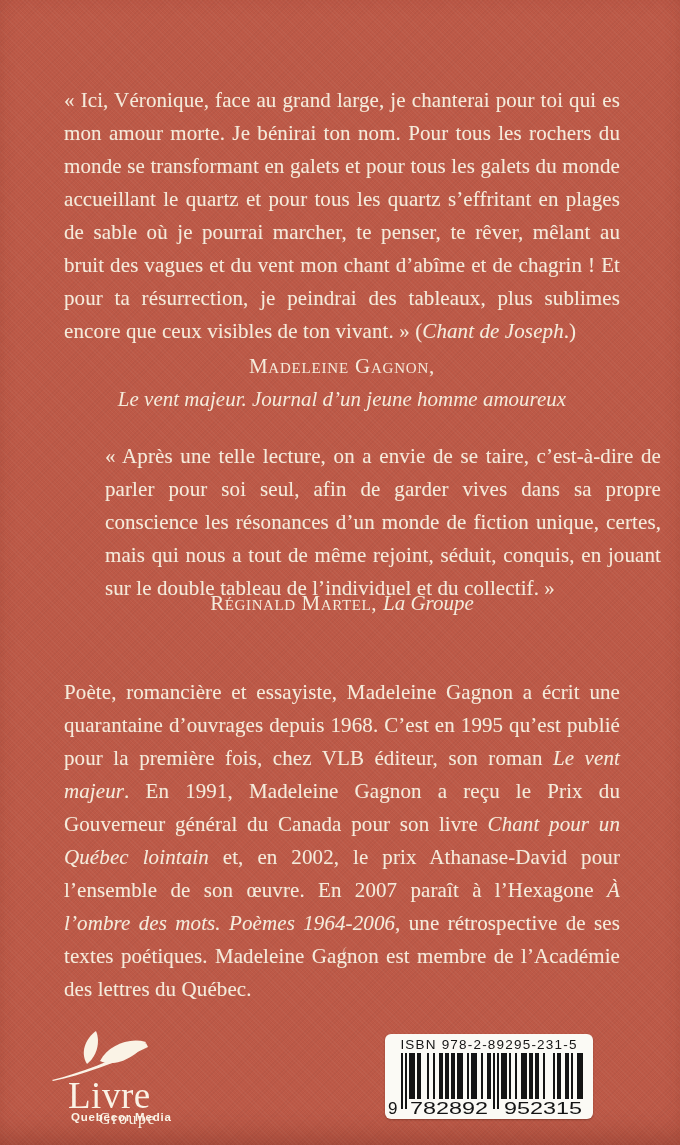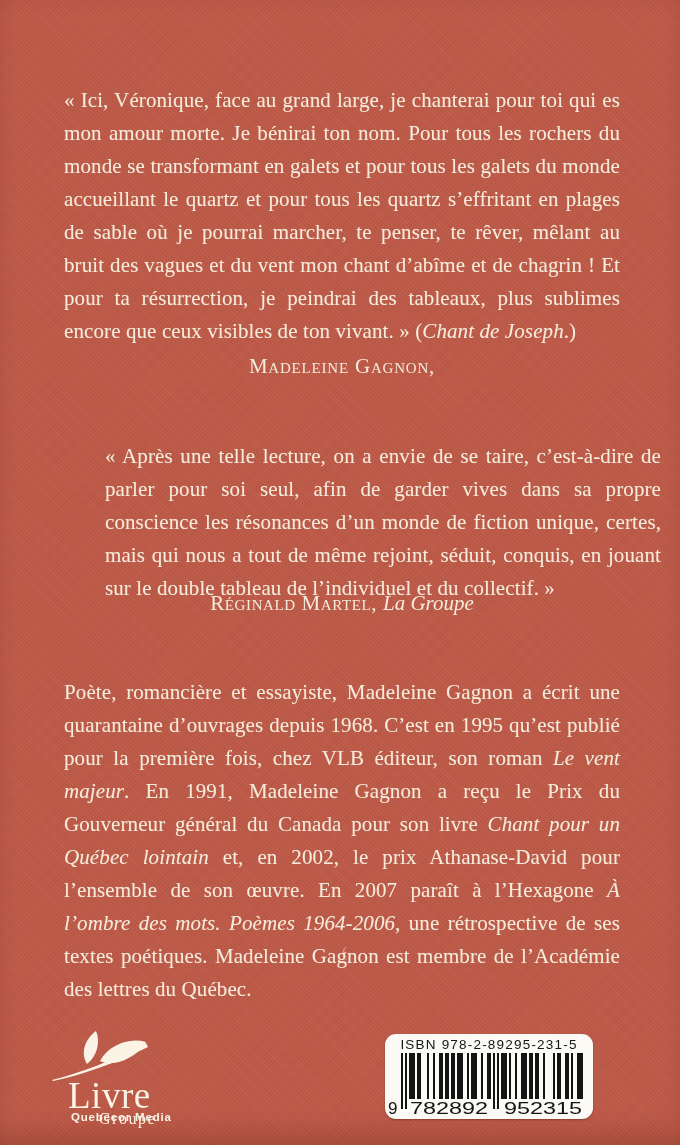--- a/index.html
+++ b/index.html
@@ -32,21 +32,21 @@
   
   .logo-leaf{position:absolute;left:50px;top:1029px;}
   .logo-leaf svg{display:block;}
   .logo-leaf path{fill:#faf3e6;}
   .logo-groupe{position:absolute;left:99px;top:1110px;font-size:16px;letter-spacing:1.5px;color:#faf3e6;}
   .logo-livre{position:absolute;left:68px;top:1074px;font-size:37px;letter-spacing:.5px;color:#faf3e6;}
   .logo-parent{position:absolute;left:71px;top:1111px;font-family:Liberation Sans, sans-serif;font-weight:bold;font-size:11.5px;letter-spacing:.8px;color:#faf3e6;}
   
   .barcode-box{
     position:absolute;left:385px;top:1034px;width:208px;height:85px;
-    background:#fbfaf5;border-radius:11px;
+    background:#fbfaf5;border-radius:6px;
     box-shadow:0 1px 2px rgba(60,15,8,.35);
     text-align:center;
   }
   .isbn-line{
     font-family:"Liberation Sans",sans-serif;
     color:#151515;font-size:13.5px;letter-spacing:1.2px;
     padding-top:3px;line-height:16px;white-space:nowrap;
   }
   .barcode-box svg{display:block;margin:0 auto;}
   .barcode-box rect{fill:#141414;}
@@ -54,20 +54,21 @@
 </style>
 </head>
 <body>
 
 <div class="page">
 
   <div class="col body-text" style="top:84px;"><span>« Ici, Véronique, face au grand large, je chanterai pour toi qui es mon amour morte. Je bénirai ton nom. Pour tous les rochers du monde se transformant en galets et pour tous les galets du monde accueillant le quartz et pour tous les quartz s’effritant en plages de sable où je pourrai marcher, te penser, te rêver, mêlant au bruit des vagues et du vent mon chant d’abîme et de chagrin ! Et pour ta résurrection, je peindrai des tableaux, plus sublimes encore que ceux visibles de ton vivant. » (</span><span class="i">Chant de Joseph</span><span>.)</span></div>
 
   <div class="col attr" style="top:350px;">
     <div class="attr-name">Madeleine Gagnon,</div>
+    <div class="attr-work">Le vent majeur. Journal d’un jeune homme amoureux</div>
   </div>
 
   <div class="col body-text" style="top:440px;margin-left:41px;"><span>« Après une telle lecture, on a envie de se taire, c’est-à-dire de parler pour soi seul, afin de garder vives dans sa propre conscience les résonances d’un monde de fiction unique, certes, mais qui nous a tout de même rejoint, séduit, conquis, en jouant sur le double tableau de l’individuel et du collectif. »</span></div>
 
   <div class="col attr" style="top:587px;"><span class="sc">Réginald Martel, </span><span class="i">La Groupe</span></div>
 
   <div class="col body-text" style="top:676px;"><span>Poète, romancière et essayiste, Madeleine Gagnon a écrit une quarantaine d’ouvrages depuis 1968. C’est en 1995 qu’est publié pour la première fois, chez VLB éditeur, son roman </span><span class="i">Le vent majeur</span><span>. En 1991, Madeleine Gagnon a reçu le Prix du Gouverneur général du Canada pour son livre </span><span class="i">Chant pour un Québec lointain</span><span> et, en 2002, le prix Athanase-David pour l’ensemble de son œuvre. En 2007 paraît à l’Hexagone </span><span class="i">À l’ombre des mots. Poèmes 1964-2006</span><span>, une rétrospective de ses textes poétiques. Madeleine Gagnon est membre de l’Académie des lettres du Québec.</span></div>
 
   <div class="stray">(</div>
 

